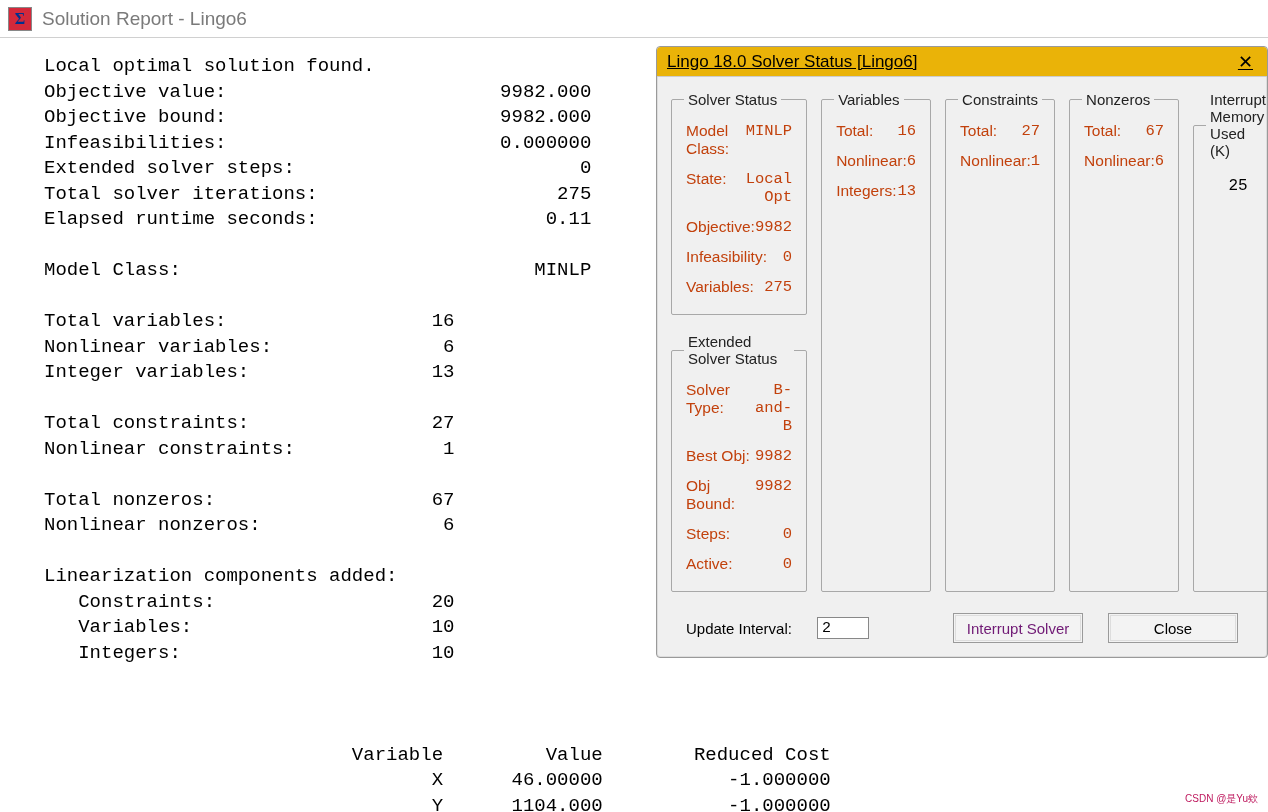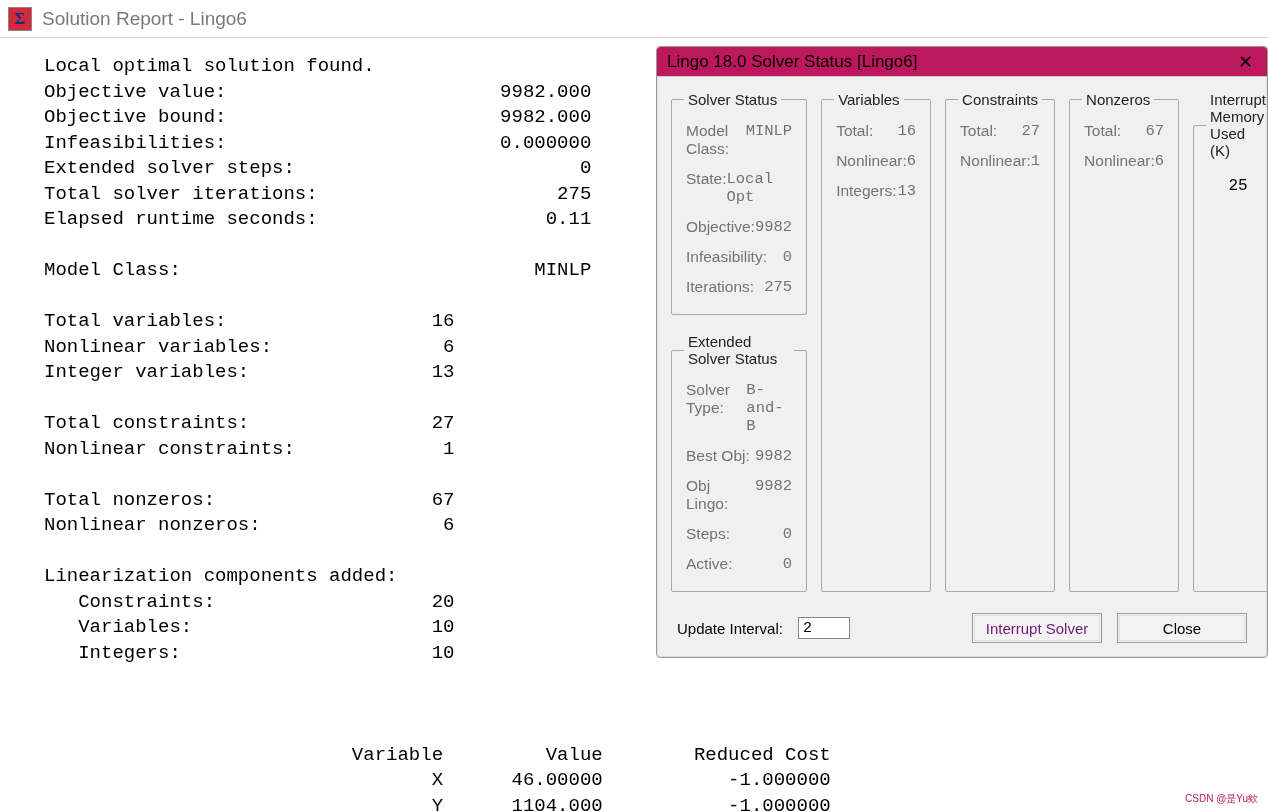--- a/index.html
+++ b/index.html
@@ -60,28 +60,29 @@
     left: 656px;
     width: 612px;
     height: 612px;
     background: #f0f0f0;
     border: 1px solid #9a9a9a;
     box-shadow: 0 0 0 1px #ddd inset;
     border-radius: 4px;
   }
   .dialog-title {
     height: 30px;
-    background: #be185d;
+    background: #eab308;
     border-bottom: 1px solid #ccc;
     display: flex;
     align-items: center;
     padding: 0 10px;
     font-size: 17px;
     color: #000;
     border-radius: 4px 4px 0 0;
+    text-decoration: underline;
   }
   .dialog-title .spacer { flex: 1; }
   .close-x {
     font-size: 18px;
     cursor: pointer;
     padding: 0 4px;
   }
   .dialog-body {
     padding: 14px 14px 10px 14px;
     display: flex;
@@ -97,40 +98,40 @@
   }
   legend {
     font-size: 15px;
     color: #222;
     padding: 0 4px;
   }
   .row {
     display: flex;
     justify-content: space-between;
     font-size: 15.5px;
-    color: #737373;
+    color: #c2410c;
     padding: 6px 2px;
   }
   .row .val {
     font-family: "Courier New", monospace;
-    text-align: left;
+    text-align: right;
   }
   .center-val {
     text-align: center;
     font-family: "Courier New", monospace;
     font-size: 16px;
     padding: 10px 0 6px 0;
   }
   .dialog-footer {
     position: absolute;
     left: 0; right: 0; bottom: 14px;
-    padding: 0 20px;
+    padding: 0 29px;
     display: flex;
     align-items: center;
-    gap: 15px;
+    gap: 25px;
     margin-top: 48px;
   }
   .upd-label { font-size: 15px; }
   .upd-input {
     width: 52px; height: 22px;
     border: 1px solid #888;
     font-family: "Courier New", monospace;
     font-size: 15px;
     padding: 0 4px;
   }
@@ -205,36 +206,36 @@
           </div>
         <div class="row">
             <span>Objective:</span>
             <span class="val">9982</span>
           </div>
         <div class="row">
             <span>Infeasibility:</span>
             <span class="val">0</span>
           </div>
         <div class="row">
-            <span>Iterations:</span>
+            <span>Variables:</span>
             <span class="val">275</span>
           </div>
       </fieldset>
       <fieldset>
         <legend>Extended Solver Status</legend>
         <div class="row">
             <span>Solver Type:</span>
             <span class="val">B-and-B</span>
           </div>
         <div class="row">
             <span>Best Obj:</span>
             <span class="val">9982</span>
           </div>
         <div class="row">
-            <span>Obj Lingo:</span>
+            <span>Obj Bound:</span>
             <span class="val">9982</span>
           </div>
         <div class="row">
             <span>Steps:</span>
             <span class="val">0</span>
           </div>
         <div class="row">
             <span>Active:</span>
             <span class="val">0</span>
           </div>

